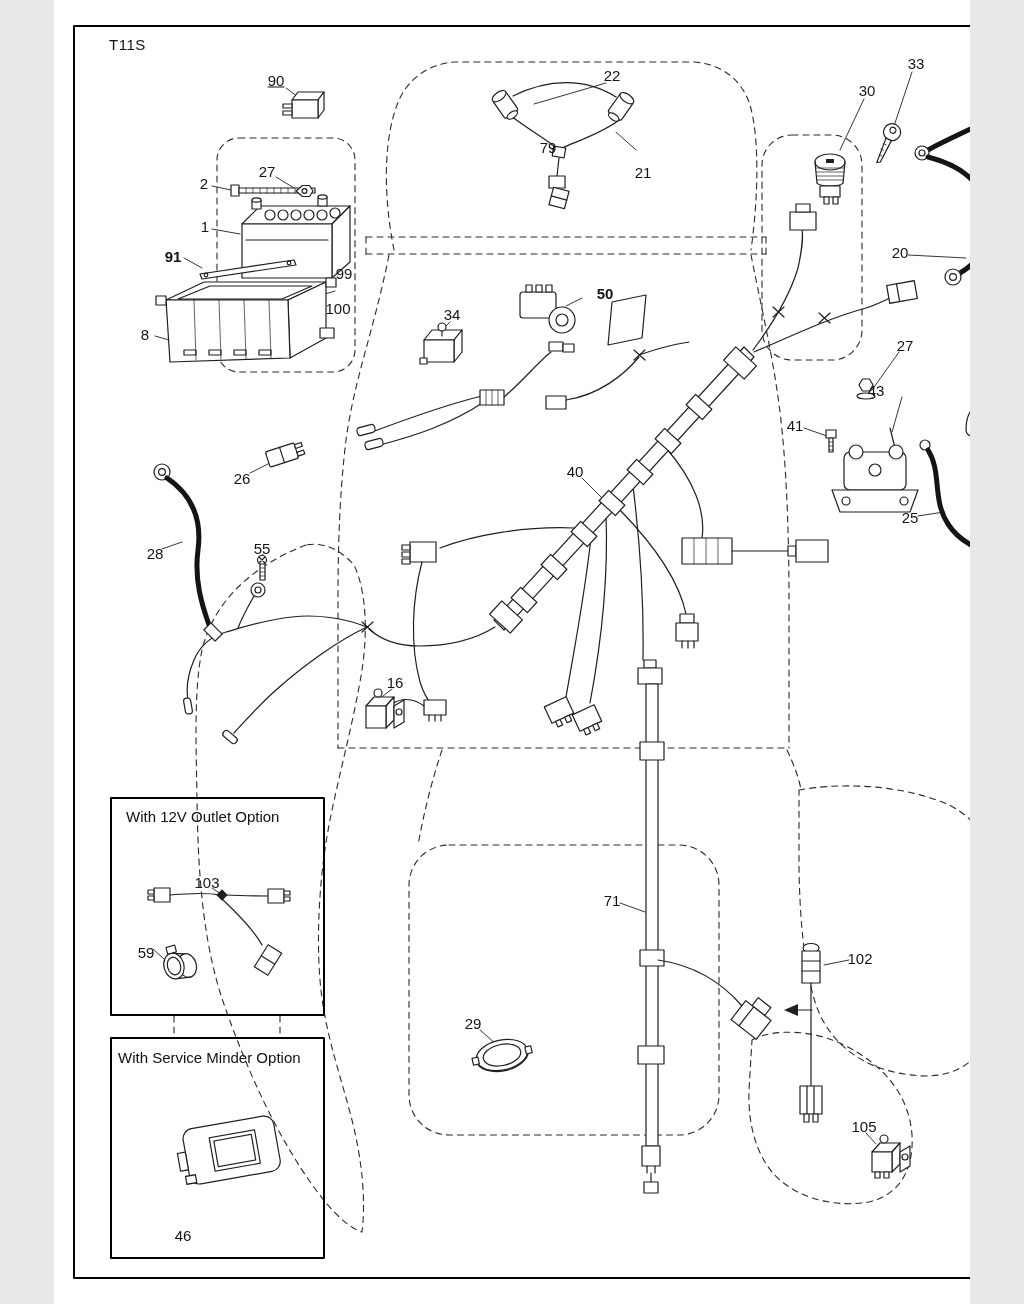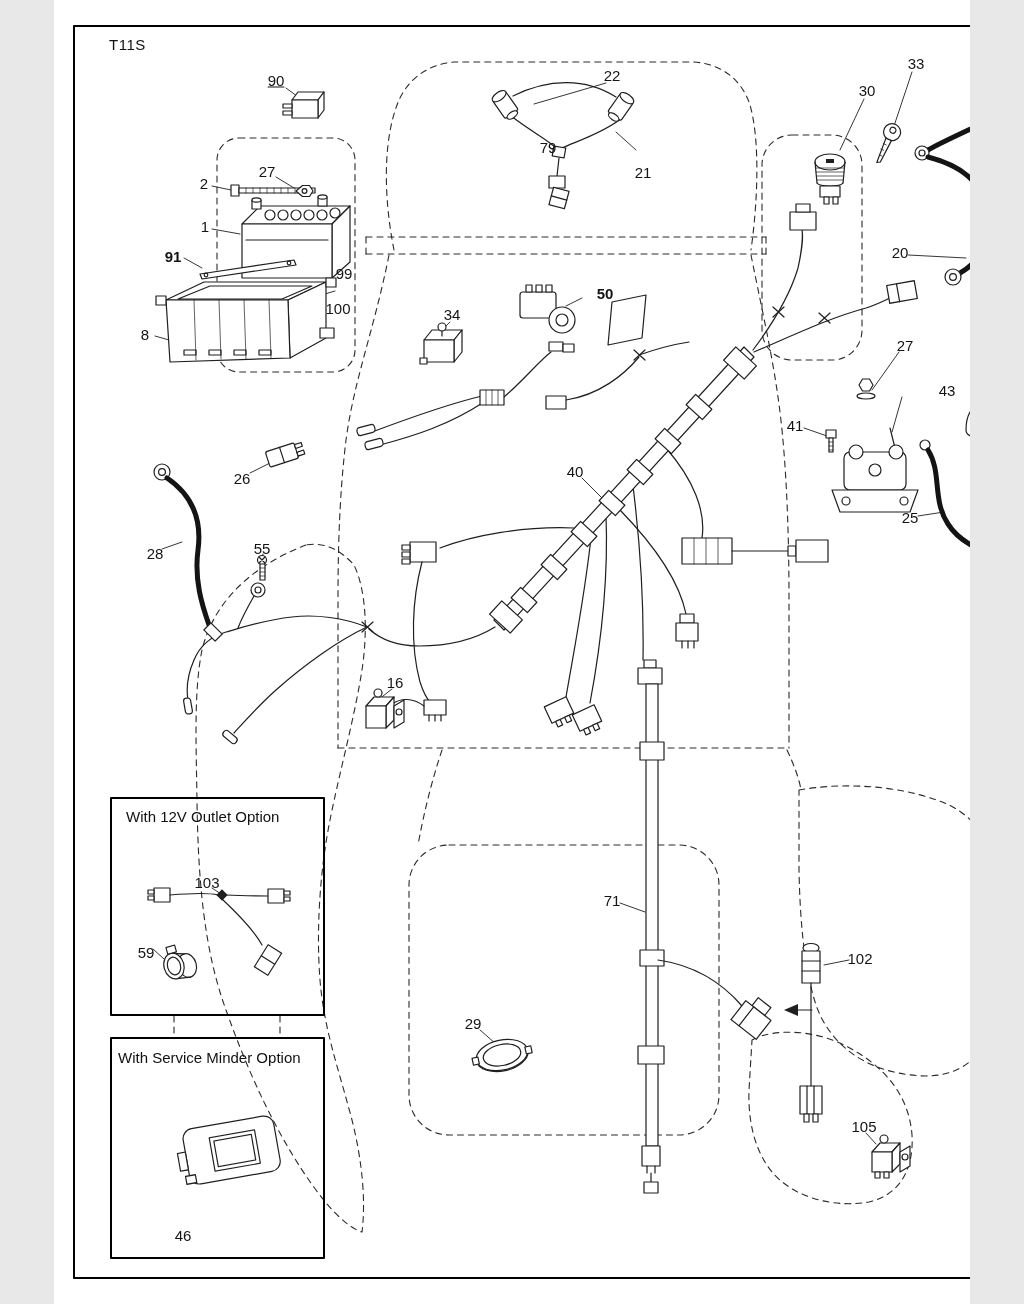--- a/index.html
+++ b/index.html
@@ -522,21 +522,21 @@
       <div class="part-label" style="left: 558px; top: 75px;">22</div>
       <div class="part-label" style="left: 494px; top: 131px; margin-top: 16px;">79</div>
       <div class="part-label" style="left: 589px; top: 148px; margin-top: 24px;">21</div>
       <div class="part-label" style="left: 813px; top: 90px;">30</div>
       <div class="part-label" style="left: 862px; top: 63px;">33</div>
       <div class="part-label" style="left: 846px; top: 252px;">20</div>
       <div class="part-label" style="left: 398px; top: 314px;">34</div>
       <div class="part-label bold" style="left: 537px; top: 293px; margin-left: 14px;">50</div>
       <div class="part-label" style="left: 851px; top: 345px;">27</div>
       <div class="part-label" style="left: 934px; top: 350px;">42</div>
-      <div class="part-label" style="left: 893px; top: 390px;">43</div>
+      <div class="part-label" style="left: 822px; top: 390px;">43</div>
       <div class="part-label" style="left: 741px; top: 425px;">41</div>
       <div class="part-label" style="left: 188px; top: 478px;">26</div>
       <div class="part-label" style="left: 521px; top: 471px;">40</div>
       <div class="part-label" style="left: 856px; top: 517px;">25</div>
       <div class="part-label" style="left: 101px; top: 553px; text-align: center;">28</div>
       <div class="part-label" style="left: 208px; top: 548px;">55</div>
       <div class="part-label" style="left: 341px; top: 682px;">16</div>
       <div class="part-label" style="left: 419px; top: 1023px;">29</div>
       <div class="part-label" style="left: 558px; top: 900px;">71</div>
       <div class="part-label" style="left: 806px; top: 958px;">102</div>

